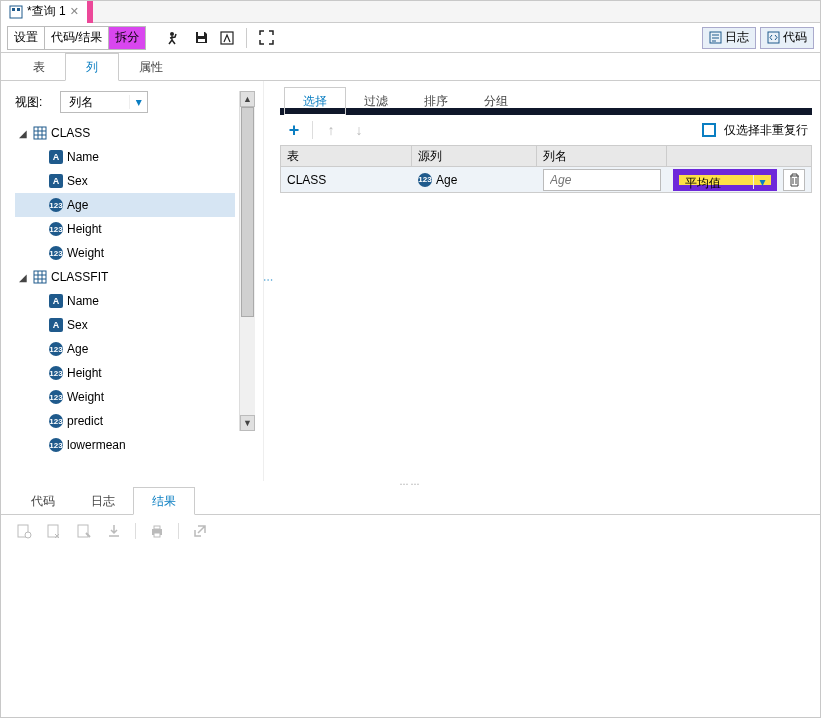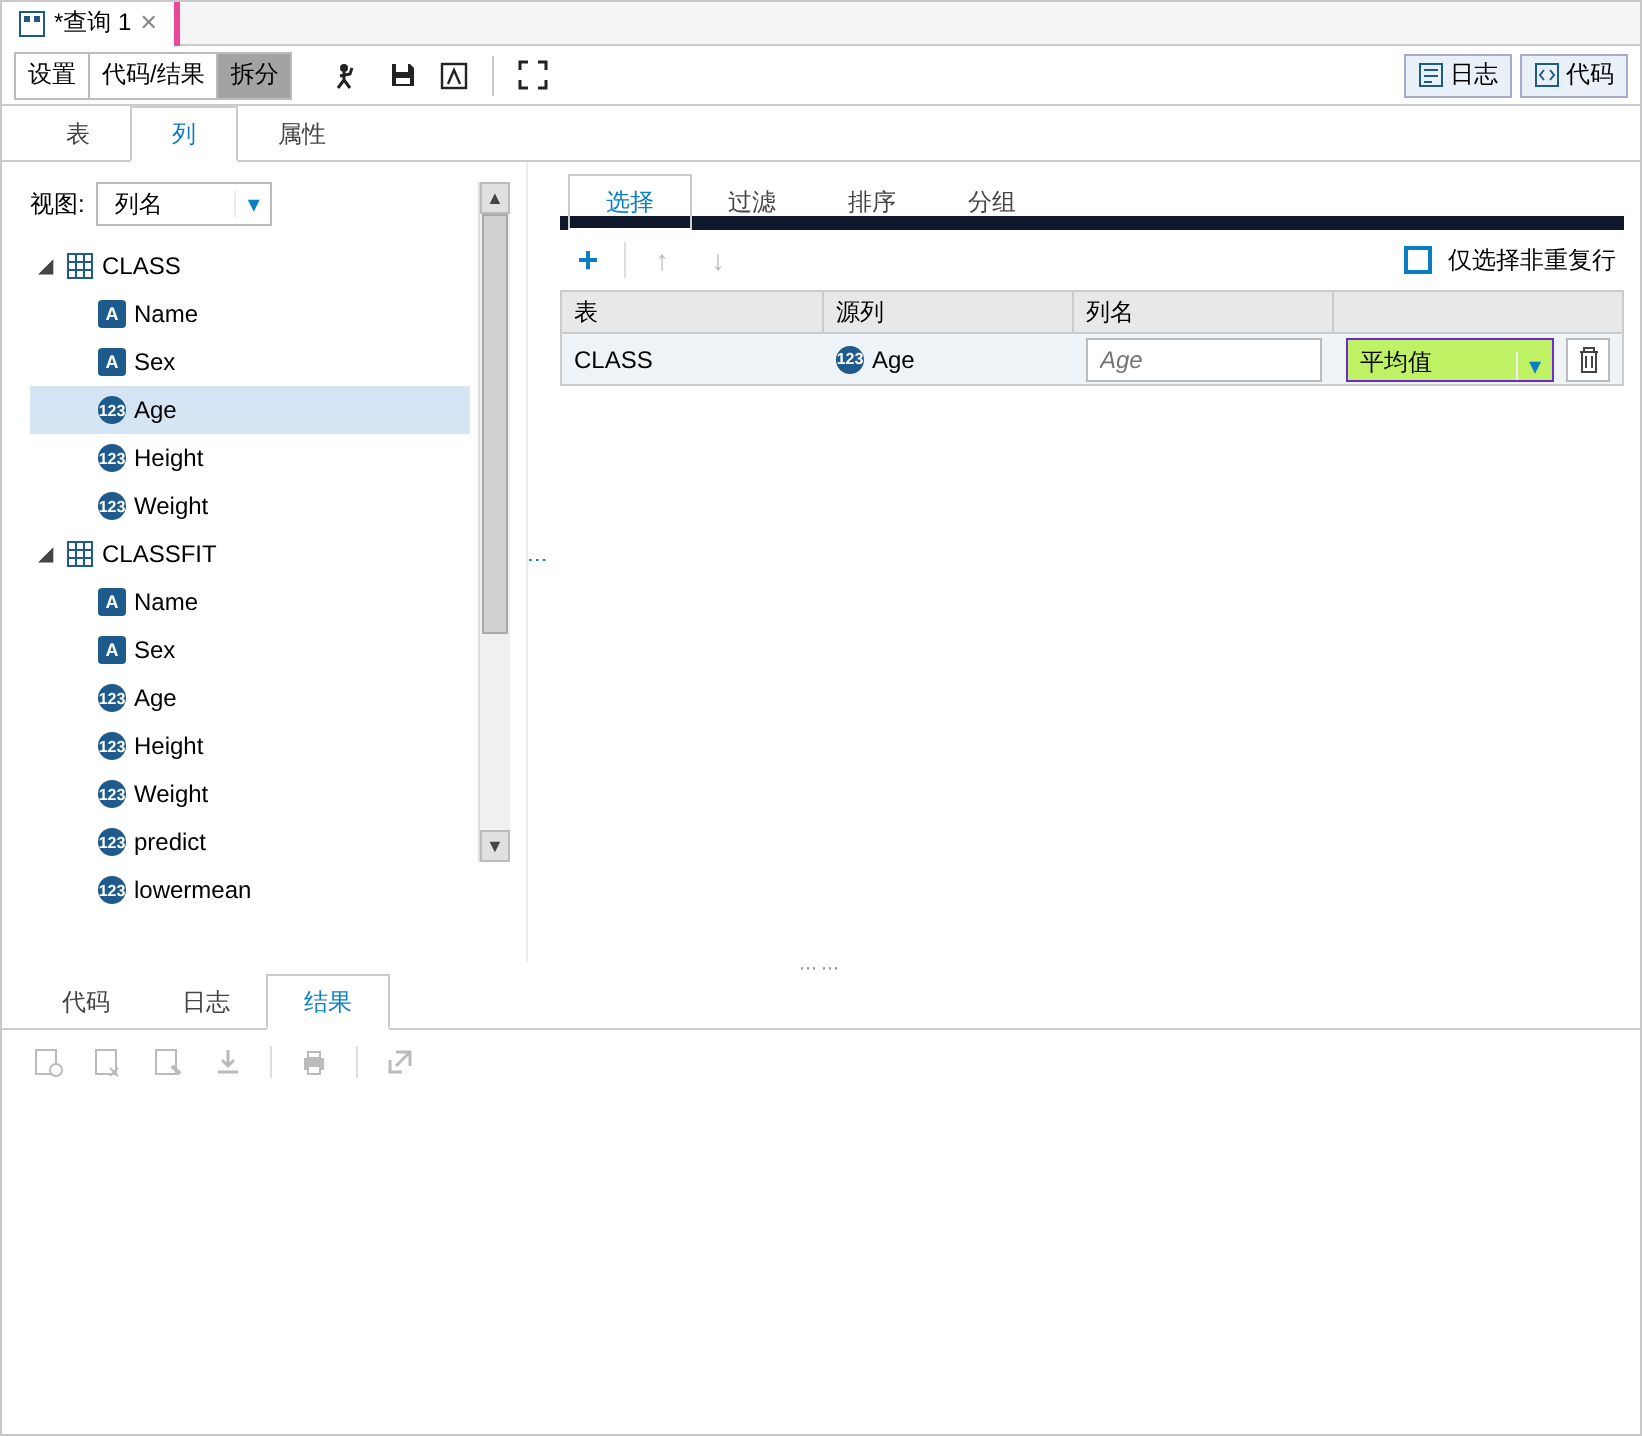--- a/index.html
+++ b/index.html
@@ -1,35 +1,35 @@
 <!DOCTYPE html>
 <html><head>
 <meta charset="utf-8">
 <style>
 * { box-sizing: border-box; margin: 0; padding: 0; font-family: "Microsoft YaHei", Arial, sans-serif; font-size: 12px; }
 body { background: #fff; width: 821px; height: 718px; border: 1px solid #c8c8c8; overflow: hidden; }
 .tab-header { height: 22px; border-bottom: 1px solid #ccc; display: flex; align-items: center; background: #f5f5f5; }
-.tab-item { height: 22px; padding: 0 8px; display: flex; align-items: center; gap: 4px; background: #fff; border-right: 3px solid #ec4899; }
+.tab-item { height: 22px; padding: 0 8px; display: flex; align-items: center; gap: 4px; background: #fff; border-right: 6px solid #ec4899; }
 .tab-close { cursor: pointer; color: #888; font-size: 11px; }
 .toolbar { height: 30px; border-bottom: 1px solid #ccc; display: flex; align-items: center; padding: 0 6px; gap: 0; }
 .tb-group { display: flex; border: 1px solid #bbb; }
 .tb-btn { height: 22px; padding: 0 6px; display: flex; align-items: center; cursor: pointer; background: #fff; border-right: 1px solid #bbb; }
 .tb-btn:last-child { border-right: none; }
-.tb-btn.active { background: #a3a3a3; }
+.tb-btn.active { background: #d946ef; }
 .icon-btn { width: 26px; height: 26px; display: flex; align-items: center; justify-content: center; cursor: pointer; }
 .sep { width: 1px; height: 20px; background: #ccc; margin: 0 6px; }
 .spacer { flex: 1; }
 .right-btn { height: 22px; padding: 0 6px; display: flex; align-items: center; gap: 3px; cursor: pointer; background: #e8f0f8; border: 1px solid #aac; }
 .main-tabs { height: 28px; border-bottom: 1px solid #ccc; display: flex; padding-left: 12px; }
 .mtab { padding: 0 20px; height: 28px; display: flex; align-items: center; cursor: pointer; color: #444; }
 .mtab.active { border: 1px solid #ccc; border-bottom: 1px solid #fff; color: #0a7ec2; margin-bottom: -1px; background: #fff; }
 .content { display: flex; height: 400px; }
 .left { width: 263px; border-right: 1px solid #eee; padding: 10px 8px 0 14px; position: relative; display: flex; }
 .left-inner { flex: 1; overflow: hidden; }
-.view-row { display: flex; align-items: center; gap: 6px; margin-bottom: 8px; }
+.view-row { display: flex; align-items: center; gap: 18px; margin-bottom: 8px; }
 .select { border: 1px solid #bbb; height: 22px; display: flex; align-items: center; background: #fff; }
 .select span { padding: 0 8px; }
 .select .dd { border-left: 1px solid #eee; width: 18px; text-align: center; color: #0a7ec2; cursor: pointer; }
 .tree { }
 .tree-node { height: 24px; display: flex; align-items: center; gap: 4px; cursor: pointer; padding-left: 4px; }
 .tree-node.child { padding-left: 34px; }
 .tree-node.selected { background: #d6e5f3; }
 .caret { width: 10px; color: #444; font-size: 10px; }
 .tbl-icon { width: 14px; height: 14px; }
 .type-a { width: 14px; height: 14px; background: #1f5a8c; color: #fff; font-size: 9px; font-weight: bold; display: flex; align-items: center; justify-content: center; border-radius: 2px; }
@@ -47,21 +47,21 @@
 .plus { color: #0a7ec2; font-size: 18px; font-weight: bold; cursor: pointer; width: 20px; text-align: center; }
 .arrow { color: #bbb; font-size: 14px; cursor: pointer; width: 20px; text-align: center; }
 .cb { width: 14px; height: 14px; border: 2px solid #0a7ec2; cursor: pointer; }
 .grid-header { height: 22px; background: #e8e8e8; display: flex; border: 1px solid #ccc; }
 .gh { padding: 0 6px; border-right: 1px solid #ccc; display: flex; align-items: center; }
 .gh1 { width: 131px; } .gh2 { width: 125px; text-align: right; } .gh3 { width: 130px; } .gh4 { flex: 1; border-right: none; }
 .grid-row { height: 26px; background: #eef3f8; display: flex; border: 1px solid #ccc; border-top: none; align-items: center; }
 .gc { padding: 0 6px; display: flex; align-items: center; gap: 4px; }
 .gc1 { width: 131px; } .gc2 { width: 125px; } .gc3 { width: 130px; } .gc4 { flex: 1; gap: 6px; }
 .input { border: 1px solid #bbb; height: 22px; padding: 0 6px; color: #999; font-style: italic; width: 118px; background: #fff; }
-.select2 { border: 1px solid #6d28d9; height: 22px; display: flex; align-items: flex-end; background: #bef264; flex: 1; }
+.select2 { border: 6px solid #6d28d9; height: 22px; display: flex; align-items: flex-start; background: #fde047; flex: 1; }
 .select2 span { padding: 0 6px; flex: 1; }
 .select2 .dd { border-left: 1px solid #eee; width: 18px; text-align: center; color: #0a7ec2; cursor: pointer; }
 .del-btn { width: 22px; height: 22px; border: 1px solid #bbb; display: flex; align-items: center; justify-content: center; cursor: pointer; background: #fff; }
 .hsplit { height: 6px; display: flex; align-items: center; justify-content: center; cursor: row-resize; }
 .hsplit span { color: #888; font-size: 9px; letter-spacing: 2px; }
 .bottom-tabs { height: 28px; border-bottom: 1px solid #ccc; display: flex; padding-left: 12px; }
 .btab { padding: 0 18px; height: 28px; display: flex; align-items: center; cursor: pointer; color: #444; }
 .btab.active { border: 1px solid #ccc; border-bottom: 1px solid #fff; color: #0a7ec2; margin-bottom: -1px; }
 .bottom-toolbar { height: 32px; display: flex; align-items: center; gap: 12px; padding: 0 14px; }
 .bicon { color: #bbb; cursor: pointer; width: 18px; height: 18px; display: flex; align-items: center; justify-content: center; }

